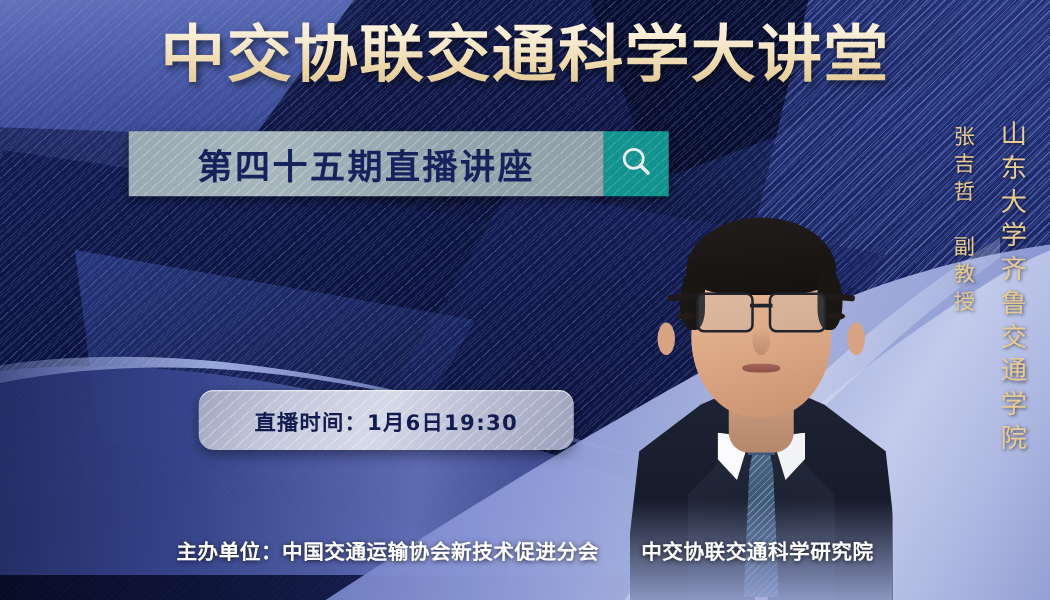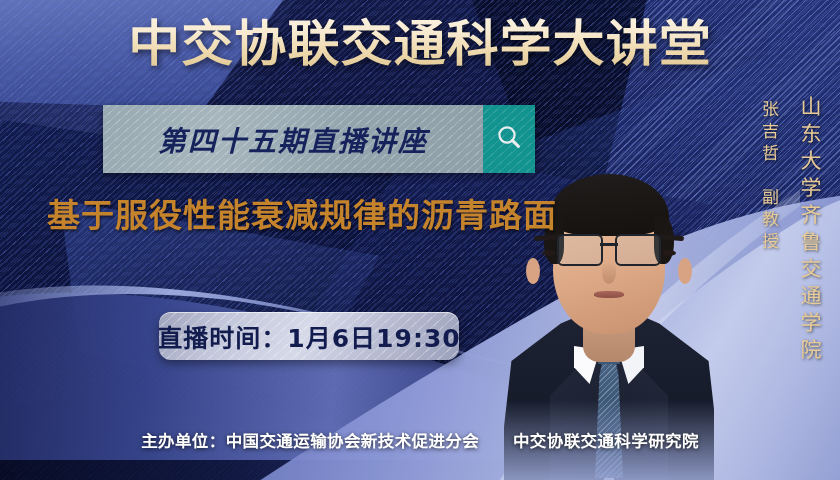--- a/index.html
+++ b/index.html
@@ -155,24 +155,23 @@
     color: transparent;
     -webkit-text-fill-color: transparent;
     text-shadow: none;
     filter: drop-shadow(2px 3px 3px rgba(0,0,0,.55));
     transform: scaleX(1.04);
   }
 
   
   .episode-bar {
     position:absolute; top:105px; left:103px;
-    width:432px; height:68px;
+    width:432px; height:52px;
     display:flex; align-items:stretch;
     box-shadow: 0 3px 8px rgba(0,0,0,.45);
-    font-style: italic;
   }
   .episode-field {
     position:relative;
     flex:1 1 auto;
     background: linear-gradient(100deg, #98a9b1 0%, #a7b6bd 30%, #93a4ad 65%, #8fa0a9 100%);
     display:flex; align-items:center; justify-content:center;
     overflow:hidden;
   }
   .episode-field::after {
     content:""; position:absolute; inset:0;
@@ -226,21 +225,21 @@
     overflow:hidden;
   }
   .time-badge::after {
     content:""; position:absolute; inset:0;
     background-image: repeating-linear-gradient(
       -42deg, rgba(255,255,255,0.28) 0 1px, rgba(0,0,0,0) 1px 7px);
     pointer-events:none;
   }
   .time-text {
     position:relative; z-index:2;
-    font-size:25px; font-weight:700; letter-spacing:1px;
+    font-size:17px; font-weight:700; letter-spacing:1px;
     color:#121c4e;
     font-family:"DejaVu Sans","Liberation Sans",sans-serif;
     white-space:nowrap;
   }
 
   
   .portrait {
     position:absolute; right:126px; bottom:0;
     width:210px; height:390px;
     overflow:hidden;
@@ -457,21 +456,20 @@
       <span>
         <svg width="28" height="28" viewBox="0 0 28 28" aria-hidden="true">
           <circle cx="12" cy="12" r="7.6" fill="none" stroke="#e8eef0" stroke-width="2.2"></circle>
           <line x1="17.4" y1="17.4" x2="23.4" y2="23.4" stroke="#e8eef0" stroke-width="3" stroke-linecap="round"></line>
         </svg>
       </span>
     </div>
   </div>
 
   <div class="lecture-title">
-    <span class="ln ln1">基于服役性能衰减规律的沥青路面</span>
   </div>
 
   <div class="time-badge">
     <span class="time-text">直播时间：1月6日19:30</span>
   </div>
 
   <div class="speaker-col speaker-affil">山东大学齐鲁交通学院</div>
   <div class="speaker-col speaker-name">张吉哲　副教授</div>
 
   <div class="footer">主办单位：中国交通运输协会新技术促进分会　　中交协联交通科学研究院</div>

